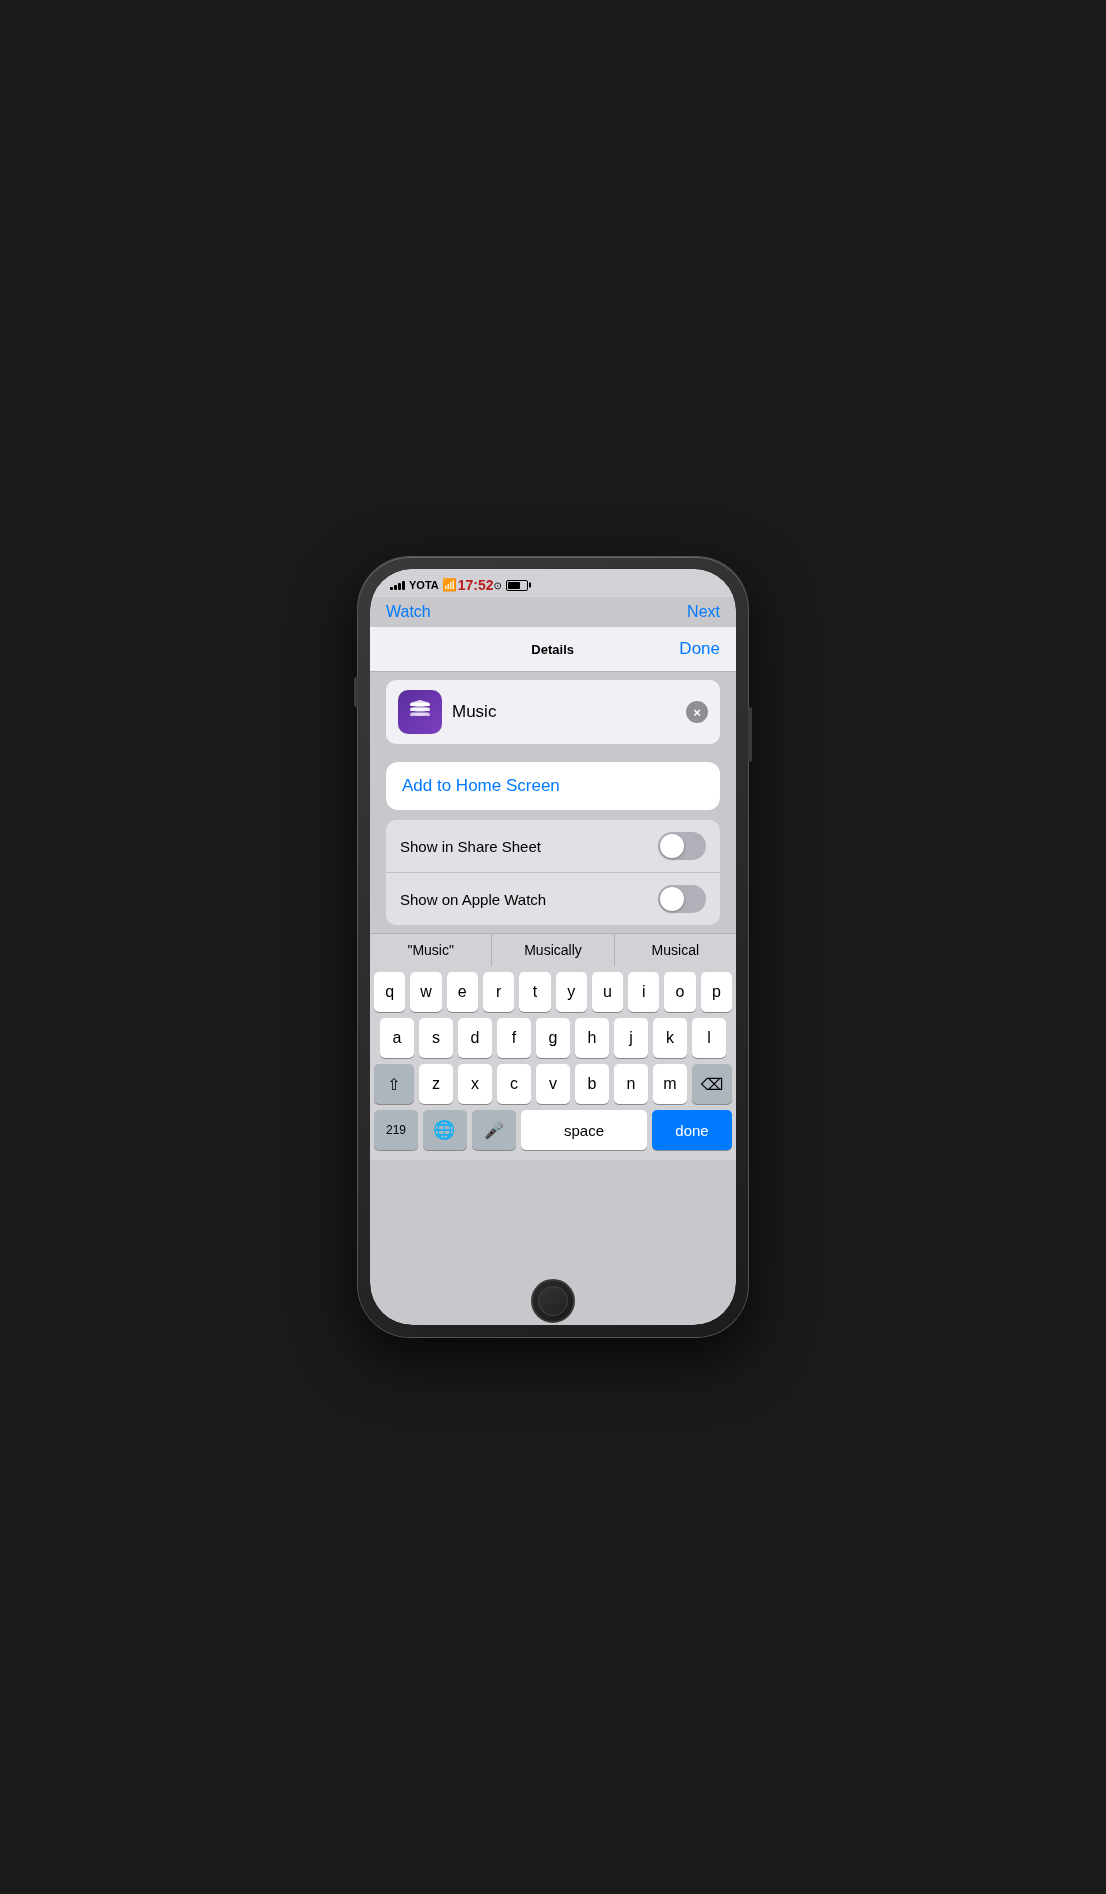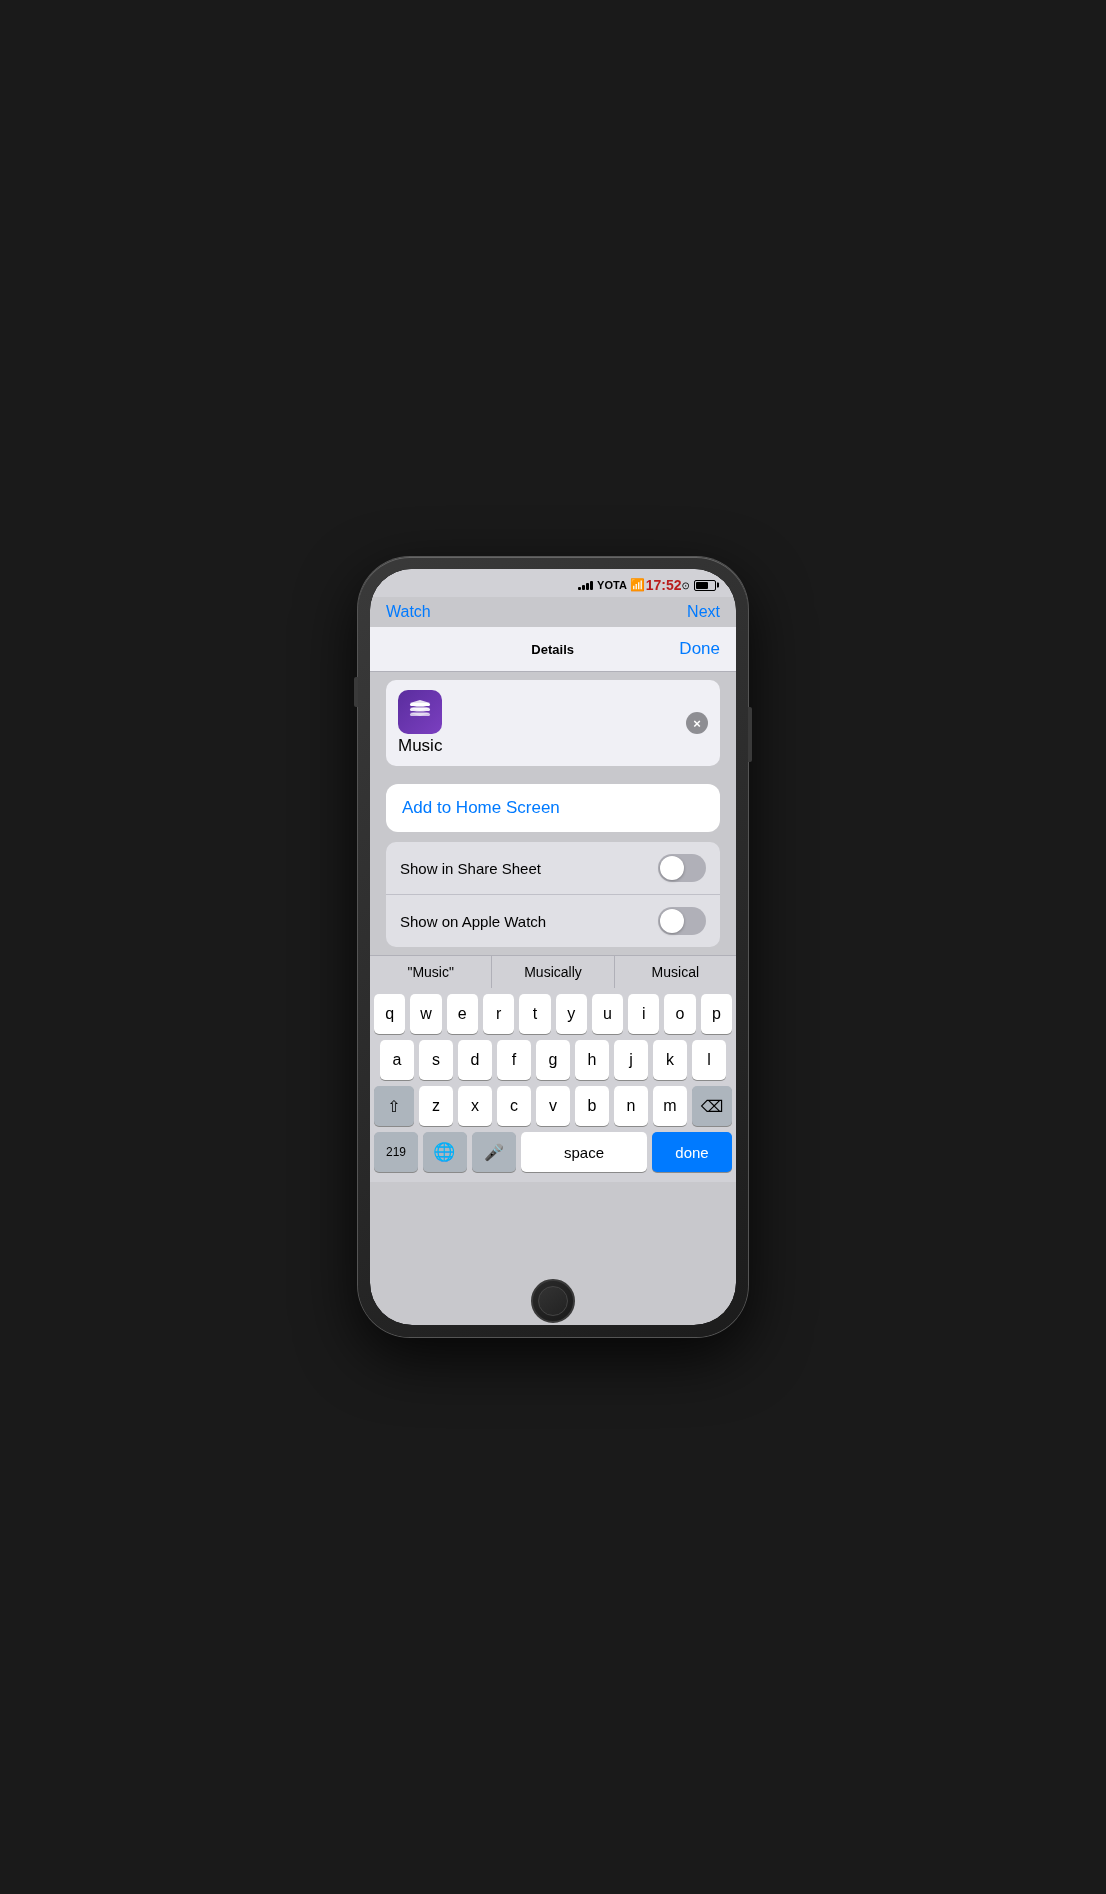--- a/index.html
+++ b/index.html
@@ -61,21 +61,21 @@
       flex-direction: column;
       overflow: hidden;
       border-radius: 42px;
     }
 
     
     .status-bar {
       background: #d1d1d6;
       padding: 8px 20px 4px;
       display: flex;
-      justify-content: flex-end;
+      justify-content: flex-start;
       align-items: center;
       flex-shrink: 0;
     }
 
     .status-left {
       display: flex;
       align-items: center;
       gap: 4px;
       font-size: 11px;
       font-weight: 600;
@@ -195,22 +195,21 @@
       background: #f0f0f5;
       border-radius: 10px;
       padding: 10px 12px;
       display: flex;
       align-items: center;
       justify-content: space-between;
     }
     .app-row-left {
       display: flex;
       align-items: center;
-      gap: 2px;
-      flex-direction: column;
+      gap: 10px;
     }
     .app-icon {
       width: 44px;
       height: 44px;
       border-radius: 10px;
       background: linear-gradient(135deg, #5a2d9e, #7b3fc0);
       display: flex;
       align-items: center;
       justify-content: center;
       overflow: hidden;

